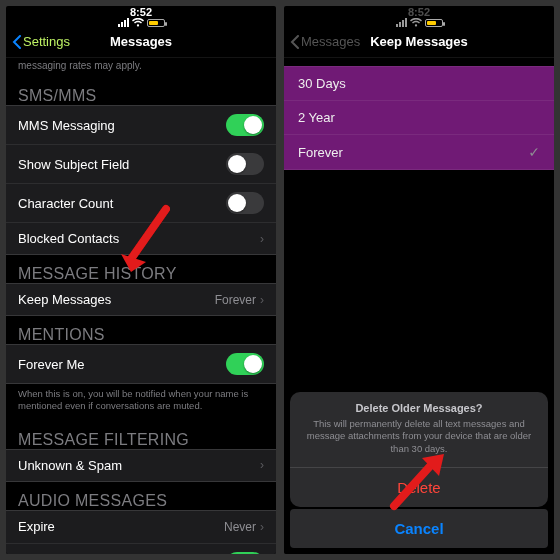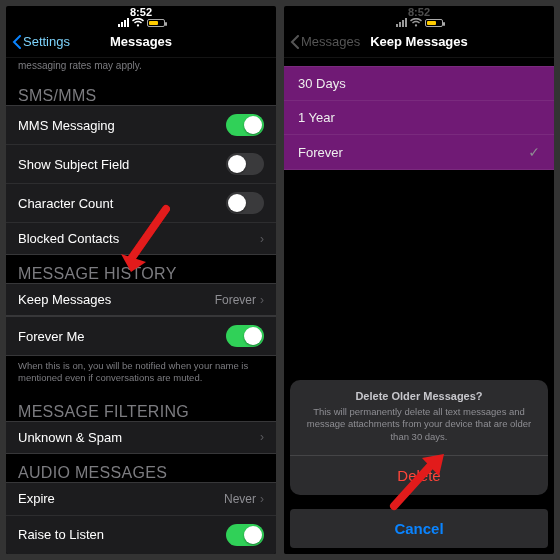--- a/index.html
+++ b/index.html
@@ -46,21 +46,21 @@
     height: 32px;
     display: flex;
     align-items: center;
     justify-content: center;
     position: relative;
     border-bottom: 0.5px solid rgba(255,255,255,0.08);
   }
   .nav .back {
     position: absolute; left: 6px; top: 0; bottom: 0;
     display: flex; align-items: center;
-    color: #7dd3fc; font-size: 13px;
+    color: #bef264; font-size: 13px;
   }
   .nav .back.dim { color: #555; }
   .nav .back svg { margin-right: 2px; }
   .nav .title { font-size: 13px; font-weight: 600; }
   
   .content { height: calc(100% - 52px); overflow: hidden; }
   .note {
     color: #7c7c80; font-size: 10px; padding: 2px 12px 6px 12px;
   }
   .section-header {
@@ -104,21 +104,21 @@
   .check { color:#8e8e93; font-size:14px; }
   
   .sheet-backdrop {
     position:absolute; left:0; right:0; bottom:0; top:0;
     background: rgba(0,0,0,0.35);
     display:flex; flex-direction:column; justify-content:flex-end;
     padding: 6px;
   }
   .sheet {
     background:#2c2c2e; border-radius:10px; overflow:hidden; text-align:center;
-    margin-bottom:14px;
+    margin-bottom:2px;
   }
   .sheet-msg {
     padding:10px 14px 12px 14px;
   }
   .sheet-title { color:#c7c7cc; font-size:11px; font-weight:600; margin-bottom:4px;}
   .sheet-body { color:#8e8e93; font-size:9.5px; line-height:1.3; }
   .sheet-btn {
     border-top:0.5px solid rgba(255,255,255,0.12);
     padding:11px 0; font-size:15px;
   }
@@ -198,20 +198,21 @@
     <div class="group">
       <div class="row">
         <span>Keep Messages</span>
         <span class="val">
             <span>Forever</span>
             <span class="chev">›</span>
           </span>
       </div>
     </div>
 
+    <div class="section-header">MENTIONS</div>
     <div class="group">
       <div class="row">
         <span>Forever Me</span>
         <div class="toggle on">
             <div class="knob"></div>
           </div>
       </div>
     </div>
     <div class="footer">When this is on, you will be notified when your name is mentioned even if conversations are muted.</div>
 
@@ -282,21 +283,21 @@
         </svg>
       <span>Messages</span>
     </div>
     <span class="title">Keep Messages</span>
   </div>
   <div class="content">
     <div class="simple-row">
       <span>30 Days</span>
     </div>
     <div class="simple-row">
-      <span>1 Year</span>
+      <span>2 Year</span>
     </div>
     <div class="simple-row">
       <span>Forever</span>
       <span class="check">✓</span>
     </div>
   </div>
 
   <div class="sheet-backdrop" style="top:auto; height:200px;">
     <div class="sheet">
       <div class="sheet-msg">

